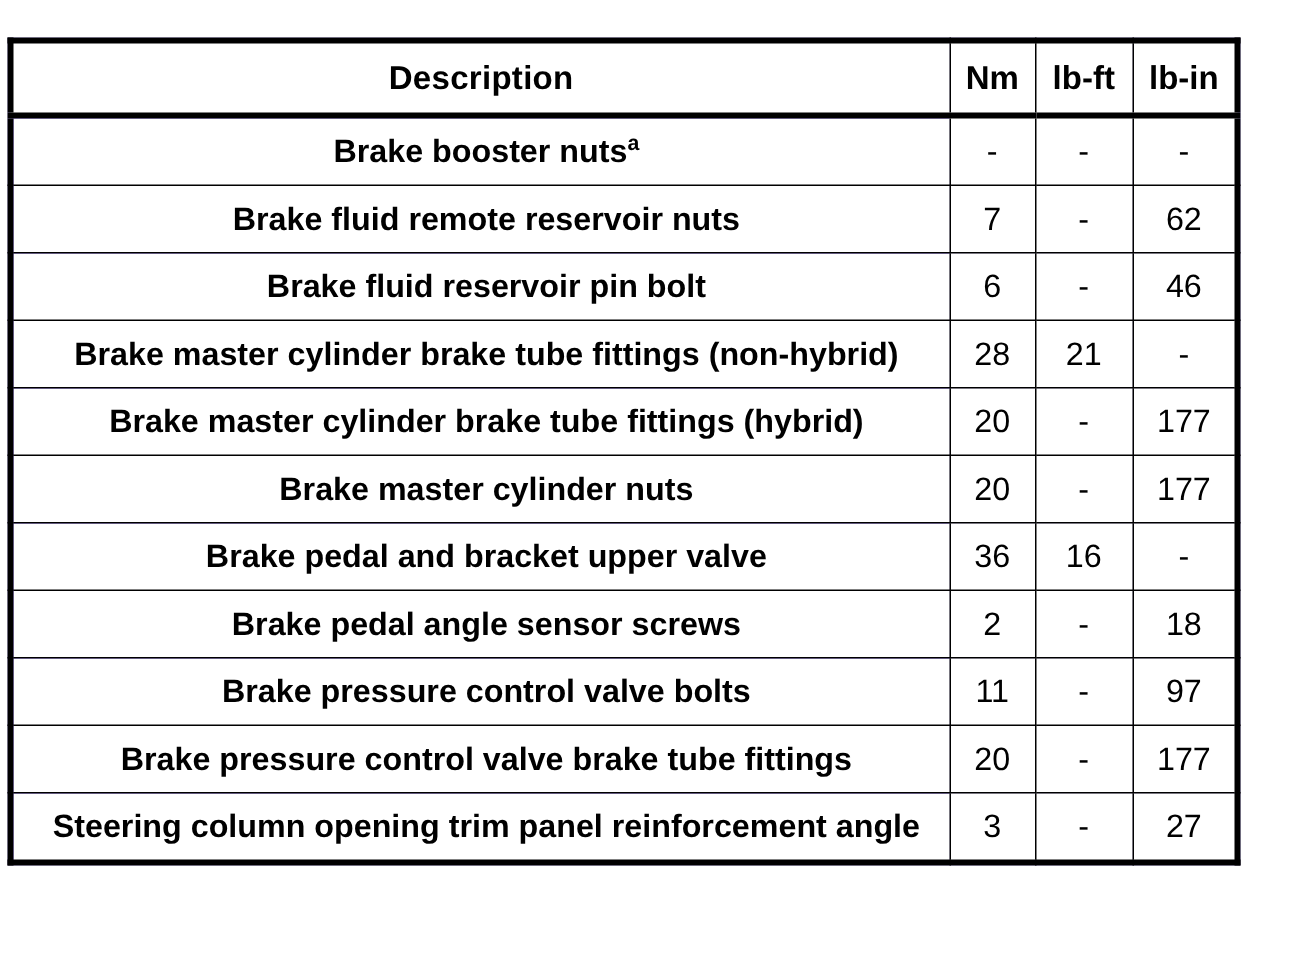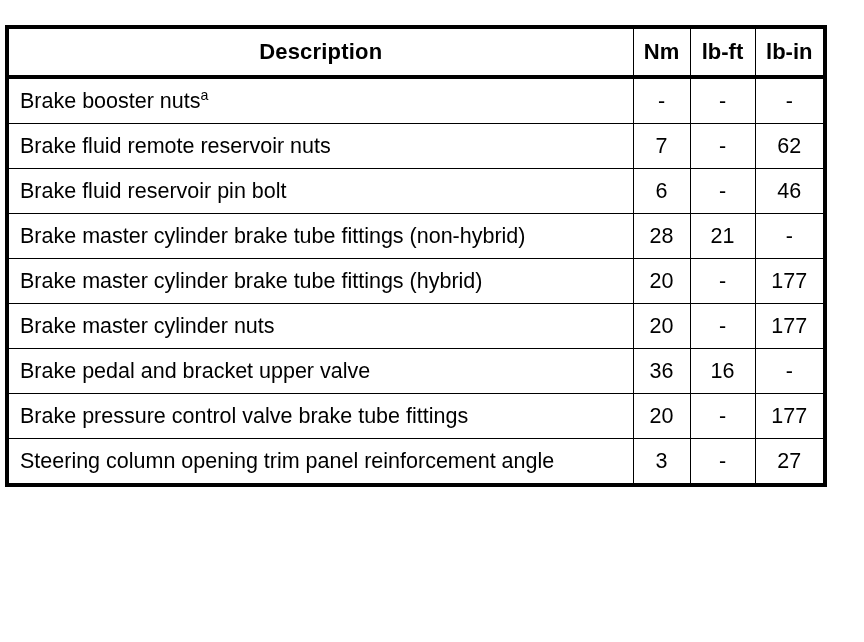--- a/index.html
+++ b/index.html
@@ -54,25 +54,26 @@
     font-weight: bold;
     font-size: 22px;
     text-align: center;
     height: 46px;
     border-bottom: 4px solid #000000;
   }
   .torque-table thead th.h-desc {
     letter-spacing: 0.2px;
   }
   .torque-table td.desc {
-    text-align: left;
+    text-align: center;
     padding-left: 11px;
     padding-right: 4px;
     white-space: nowrap;
     overflow: hidden;
+    font-weight: bold;
   }
   .torque-table td.val {
     text-align: center;
   }
   .torque-table tbody tr:last-child td {
     border-bottom: none;
   }
   .torque-table tr td:first-child,
   .torque-table tr th:first-child {
     border-left: none;
@@ -143,20 +144,32 @@
           <td class="val">-</td>
           <td class="val">177</td>
         </tr>
         <tr>
           <td class="desc"><span>Brake pedal and bracket upper valve</span></td>
           <td class="val">36</td>
           <td class="val">16</td>
           <td class="val">-</td>
         </tr>
         <tr>
+          <td class="desc"><span>Brake pedal angle sensor screws</span></td>
+          <td class="val">2</td>
+          <td class="val">-</td>
+          <td class="val">18</td>
+        </tr>
+        <tr>
+          <td class="desc"><span>Brake pressure control valve bolts</span></td>
+          <td class="val">11</td>
+          <td class="val">-</td>
+          <td class="val">97</td>
+        </tr>
+        <tr>
           <td class="desc"><span>Brake pressure control valve brake tube fittings</span></td>
           <td class="val">20</td>
           <td class="val">-</td>
           <td class="val">177</td>
         </tr>
         <tr>
           <td class="desc"><span>Steering column opening trim panel reinforcement angle</span></td>
           <td class="val">3</td>
           <td class="val">-</td>
           <td class="val">27</td>

